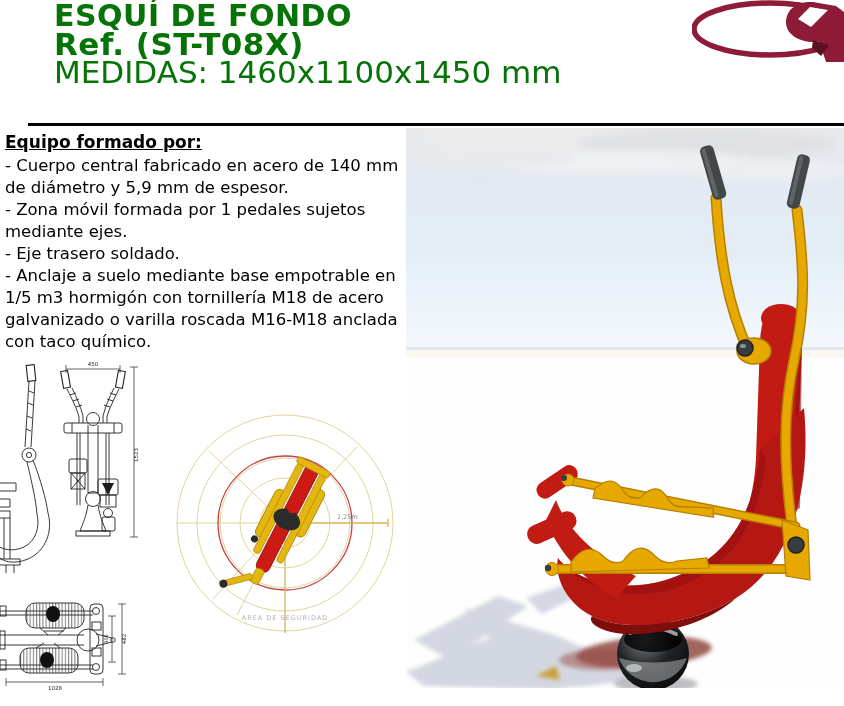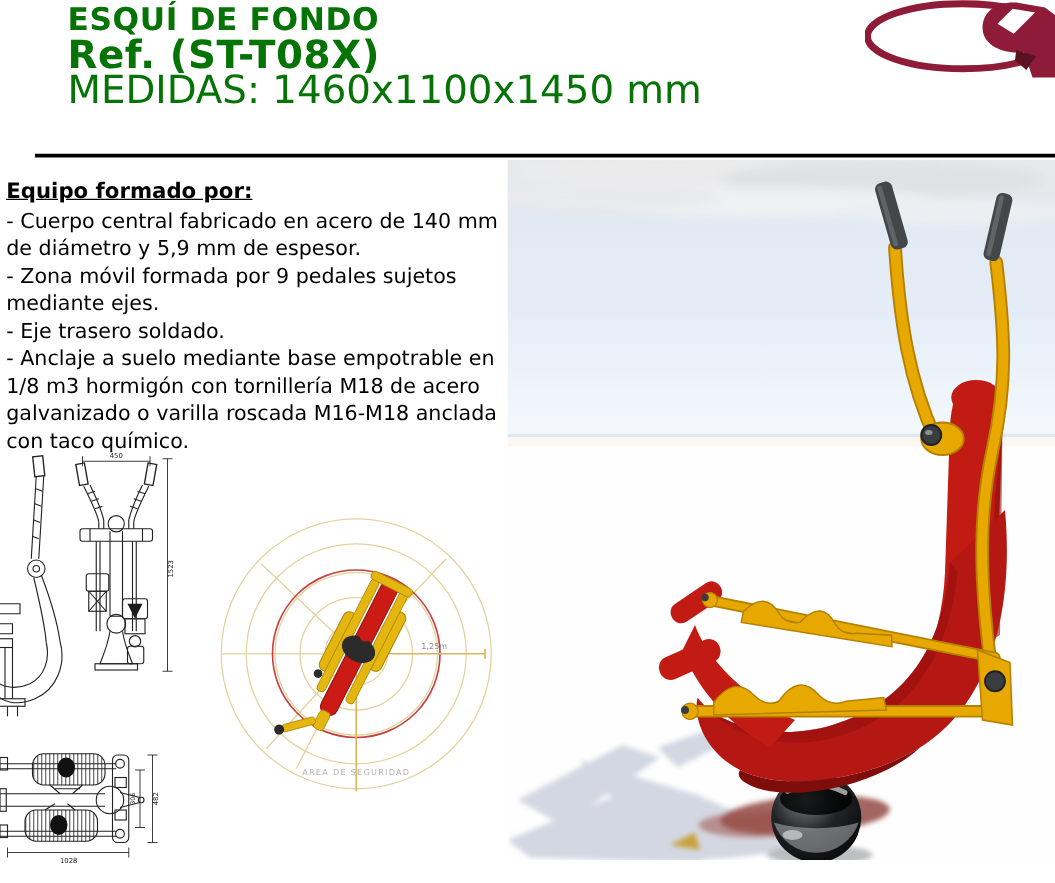--- a/index.html
+++ b/index.html
@@ -1,30 +1,30 @@
 <!DOCTYPE html>
 <html><head>
 <meta charset="utf-8">
 <style>
   html,body{margin:0;padding:0;}
   body{width:844px;height:706px;background:#ffffff;font-family:"DejaVu Sans","Liberation Sans",sans-serif;overflow:hidden;}
   #page{position:relative;width:844px;height:706px;background:#fff;overflow:hidden;}
 
   
   .title-block{position:absolute;left:54px;top:2px;color:#067306;}
-  .title-line1{font-size:25px;font-weight:bold;line-height:28px;letter-spacing:.5px;}
+  .title-line1{font-size:30px;font-weight:bold;line-height:28px;letter-spacing:.5px;}
   .title-line2{font-size:31px;font-weight:bold;line-height:28px;letter-spacing:.5px;}
   .title-line3{font-size:31px;font-weight:normal;line-height:29px;}
   .logo-wrap{position:absolute;top:0;right:0;width:152px;height:66px;}
 
   
   .h-rule{position:absolute;left:28px;right:0;top:123px;height:3px;background:#000;}
 
   
-  .desc{position:absolute;left:5px;top:142px;width:406px;color:#000;font-size:16.5px;line-height:22px;}
+  .desc{position:absolute;left:5px;top:131px;width:406px;color:#000;font-size:16.5px;line-height:22px;}
   .desc-heading{font-weight:bold;text-decoration:underline;font-size:17px;margin-bottom:2px;}
   .desc-item{margin:0;}
 
   
   .drawings{position:absolute;left:0;top:355px;width:410px;height:351px;}
   .render{position:absolute;left:406px;top:128px;width:438px;height:560px;}
 
   svg text{font-family:"DejaVu Sans","Liberation Sans",sans-serif;}
 </style>
 </head>
@@ -48,23 +48,23 @@
         <polygon points="121,40 137,45 129,56 120,48" fill="#5c1123"></polygon>
       </g>
     </svg>
   </div>
 
   <div class="h-rule"></div>
 
   <div class="desc">
     <div class="desc-heading">Equipo formado por:</div>
     <p class="desc-item">- Cuerpo central fabricado en acero de 140 mm de diámetro y 5,9 mm de espesor.</p>
-    <p class="desc-item">- Zona móvil formada por 9 pedales sujetos mediante ejes.</p>
+    <p class="desc-item">- Zona móvil formada por 1 pedales sujetos mediante ejes.</p>
     <p class="desc-item">- Eje trasero soldado.</p>
-    <p class="desc-item">- Anclaje a suelo mediante base empotrable en 1/8 m3 hormigón con tornillería M18 de acero galvanizado o varilla roscada M16-M18 anclada con taco químico.</p>
+    <p class="desc-item">- Anclaje a suelo mediante base empotrable en 1/5 m3 hormigón con tornillería M18 de acero galvanizado o varilla roscada M16-M18 anclada con taco químico.</p>
   </div>
 
   <div class="drawings">
     <svg width="410" height="351" viewBox="0 0 410 351">
       <defs>
         <pattern id="hatch" width="3.2" height="8" patternUnits="userSpaceOnUse">
           <path d="M1.4 0 V8" stroke="#2a2a2a" stroke-width="0.7"></path>
         </pattern>
       </defs>
 

